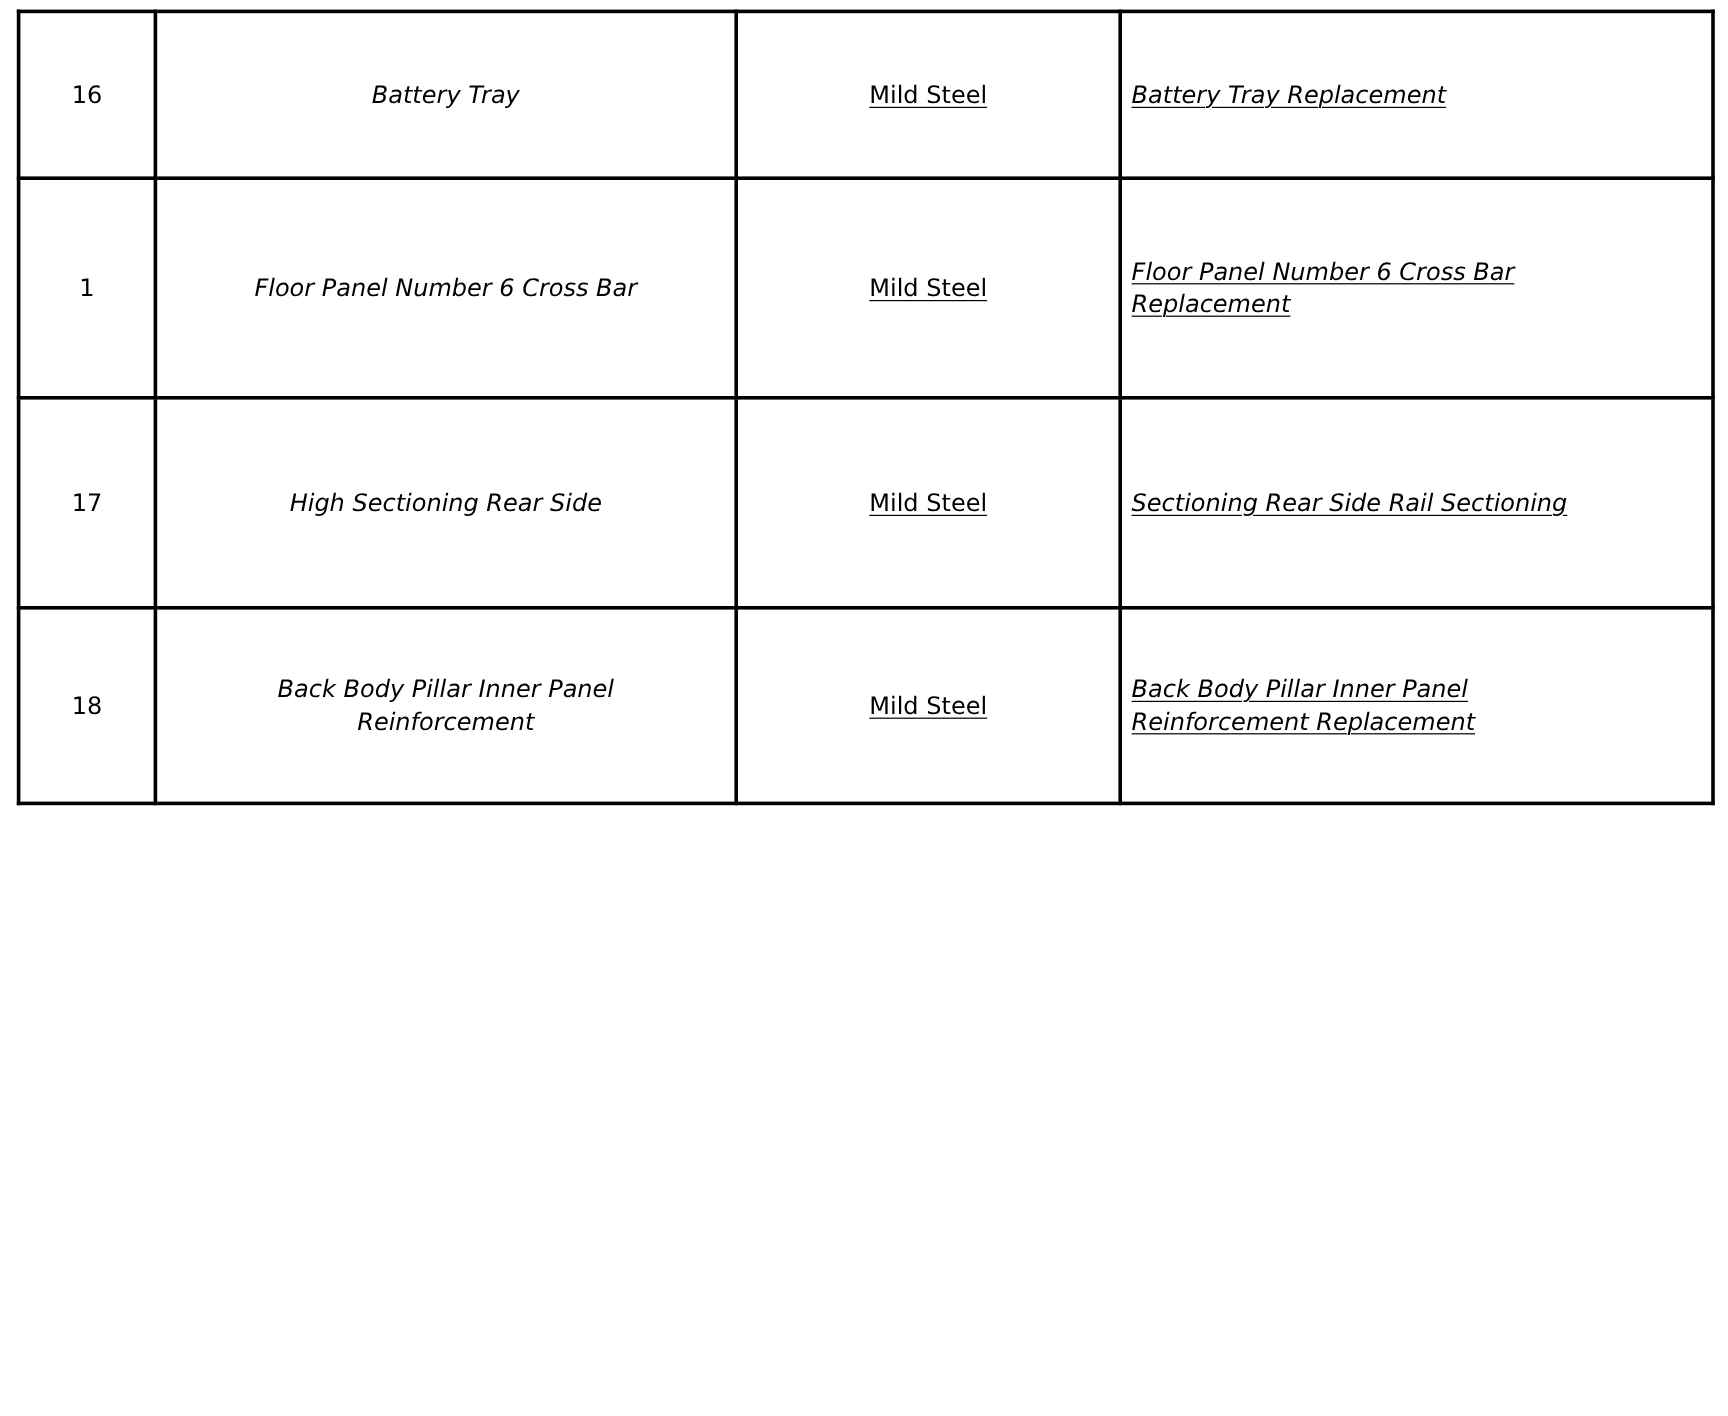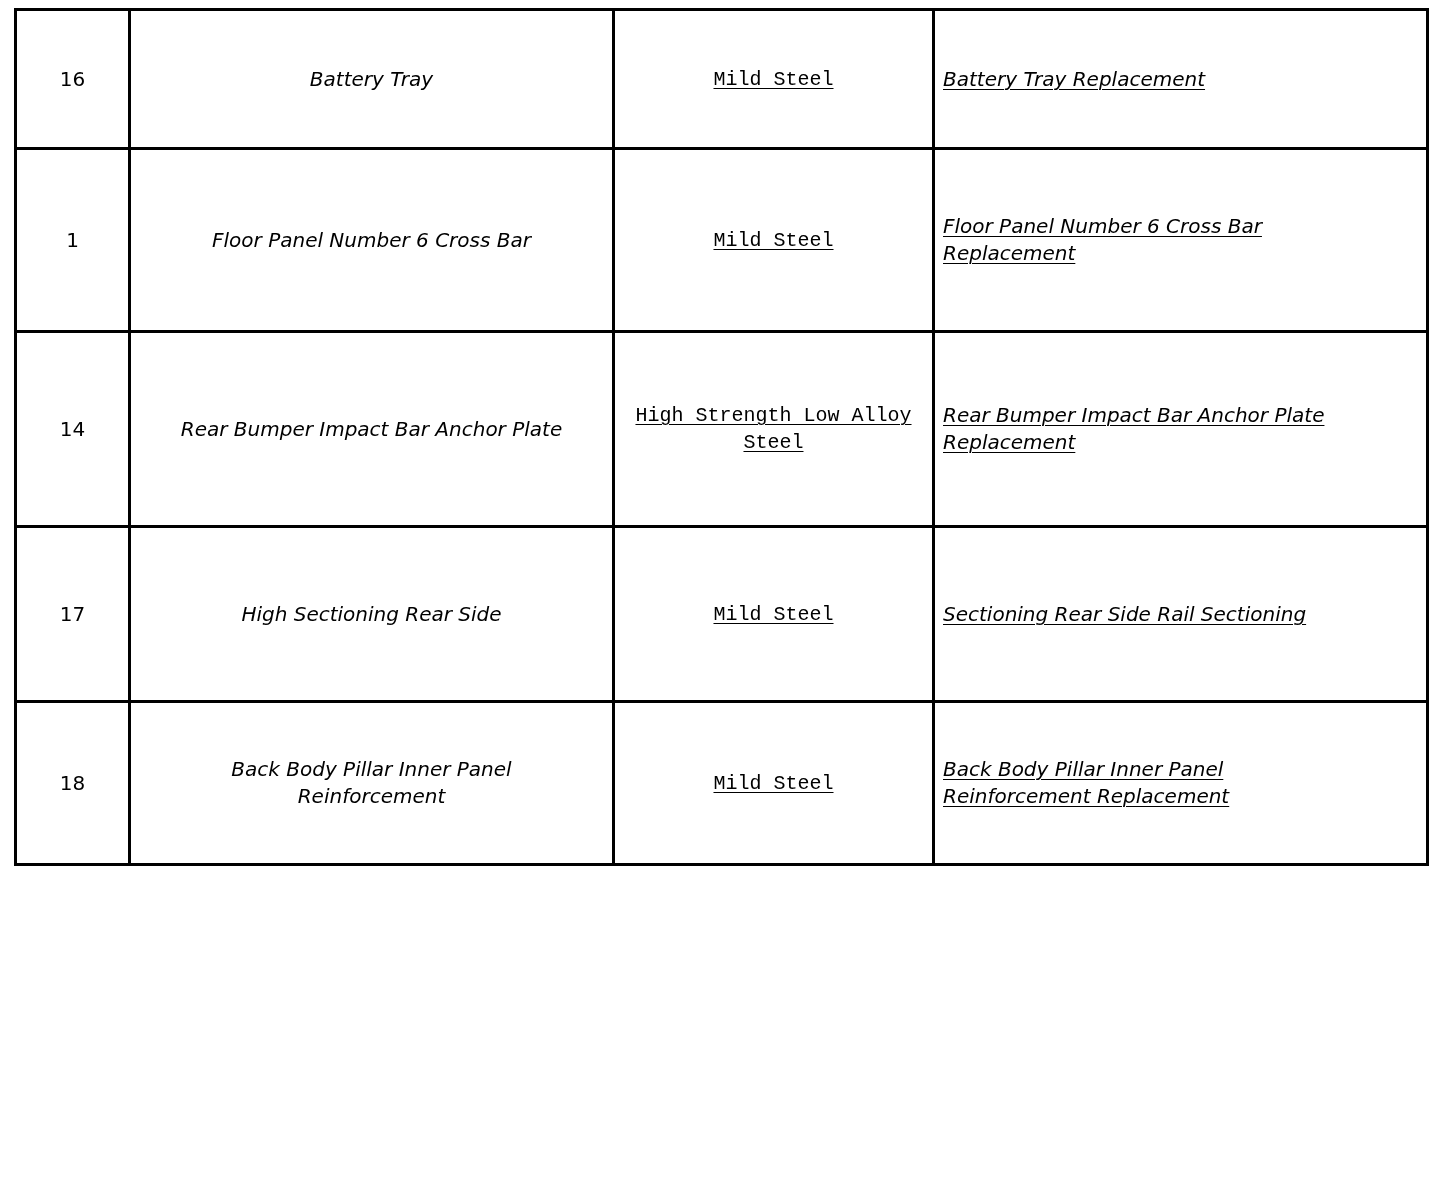--- a/index.html
+++ b/index.html
@@ -40,21 +40,20 @@
 
   td.num {
     text-align: center;
     font-size: 21px;
   }
   td.part {
     text-align: center;
   }
   td.mat {
     text-align: center;
-    font-family: Liberation Mono, monospace;
   }
   td.mat span.u,
   td.proc span.u {
     text-decoration: underline;
     text-decoration-thickness: 1px;
     text-underline-offset: 3px;
   }
   td.proc {
     text-align: left;
     padding-left: 10px;
@@ -109,34 +108,20 @@
         </td>
         <td class="mat">
           <span class="u">Mild Steel</span>
         </td>
         <td class="proc">
           <span class="line u">Floor Panel Number 6 Cross Bar </span>
           <span class="line u">Replacement</span>
         </td>
       </tr>
 
-      <tr class="r2">
-        <td class="num">14</td>
-        <td class="part">
-          <span class="line">Rear Bumper Impact Bar Anchor Plate</span>
-        </td>
-        <td class="mat">
-          <span class="line u">High Strength Low Alloy </span>
-          <span class="line u">Steel</span>
-        </td>
-        <td class="proc">
-          <span class="line u">Rear Bumper Impact Bar Anchor Plate </span>
-          <span class="line u">Replacement</span>
-        </td>
-      </tr>
 
 
 
       <tr class="r5">
         <td class="num">17</td>
         <td class="part">
           <span class="line">High Sectioning Rear Side</span>
         </td>
         <td class="mat">
           <span class="u">Mild Steel</span>

